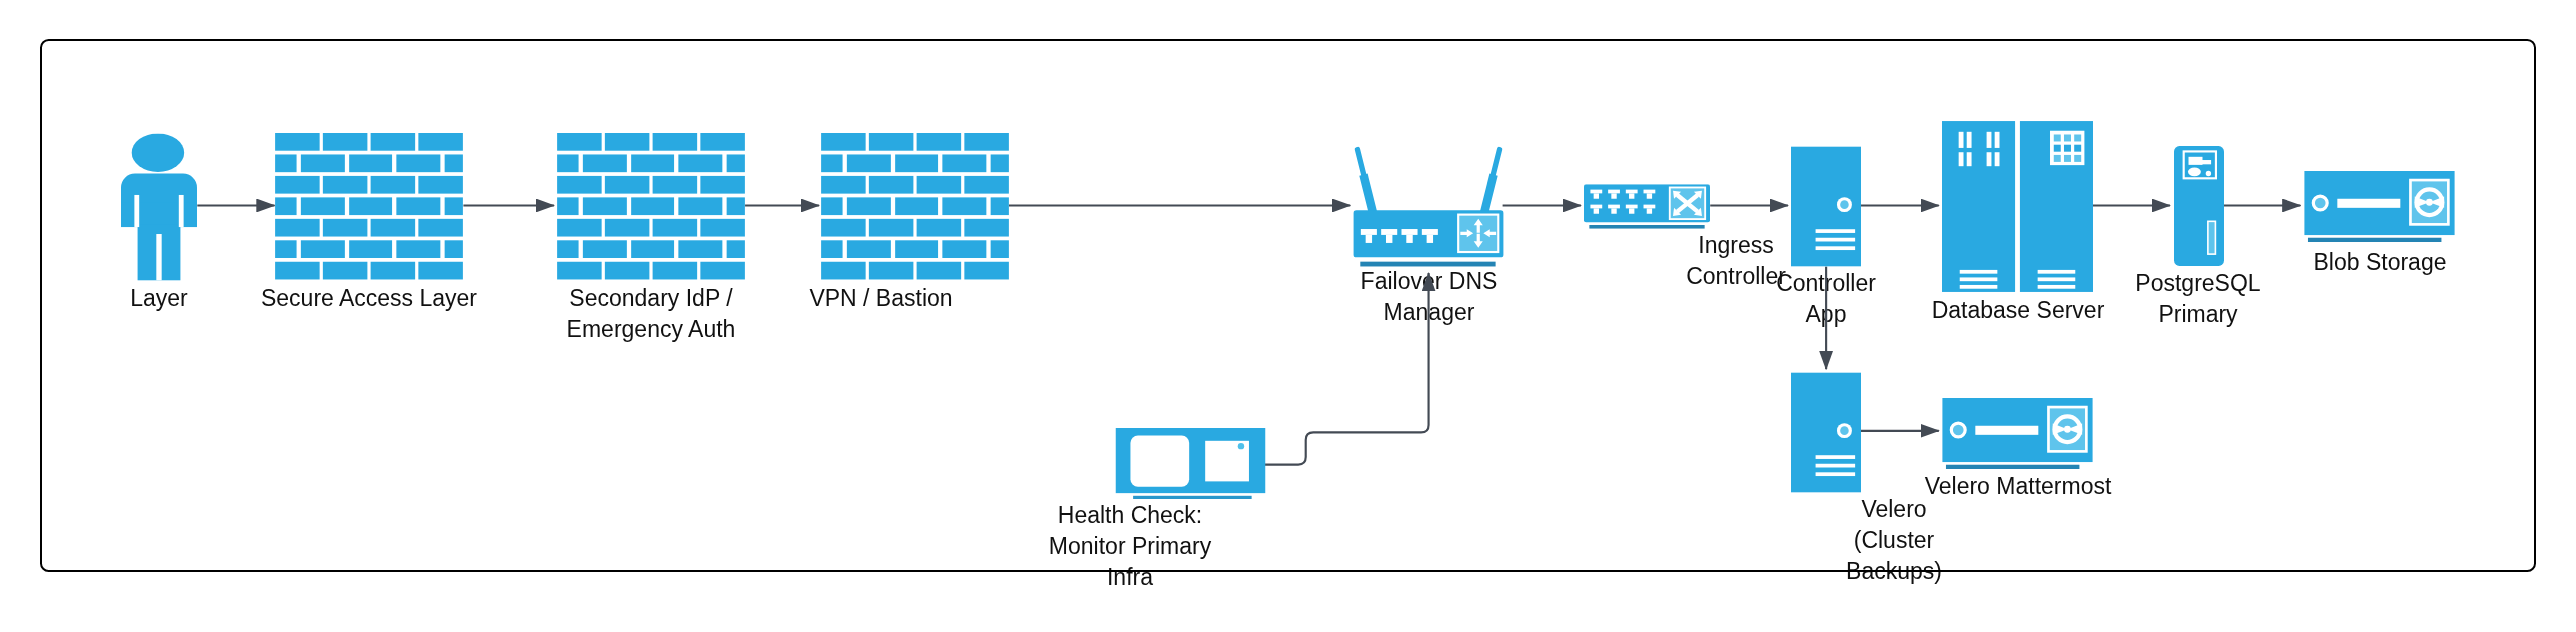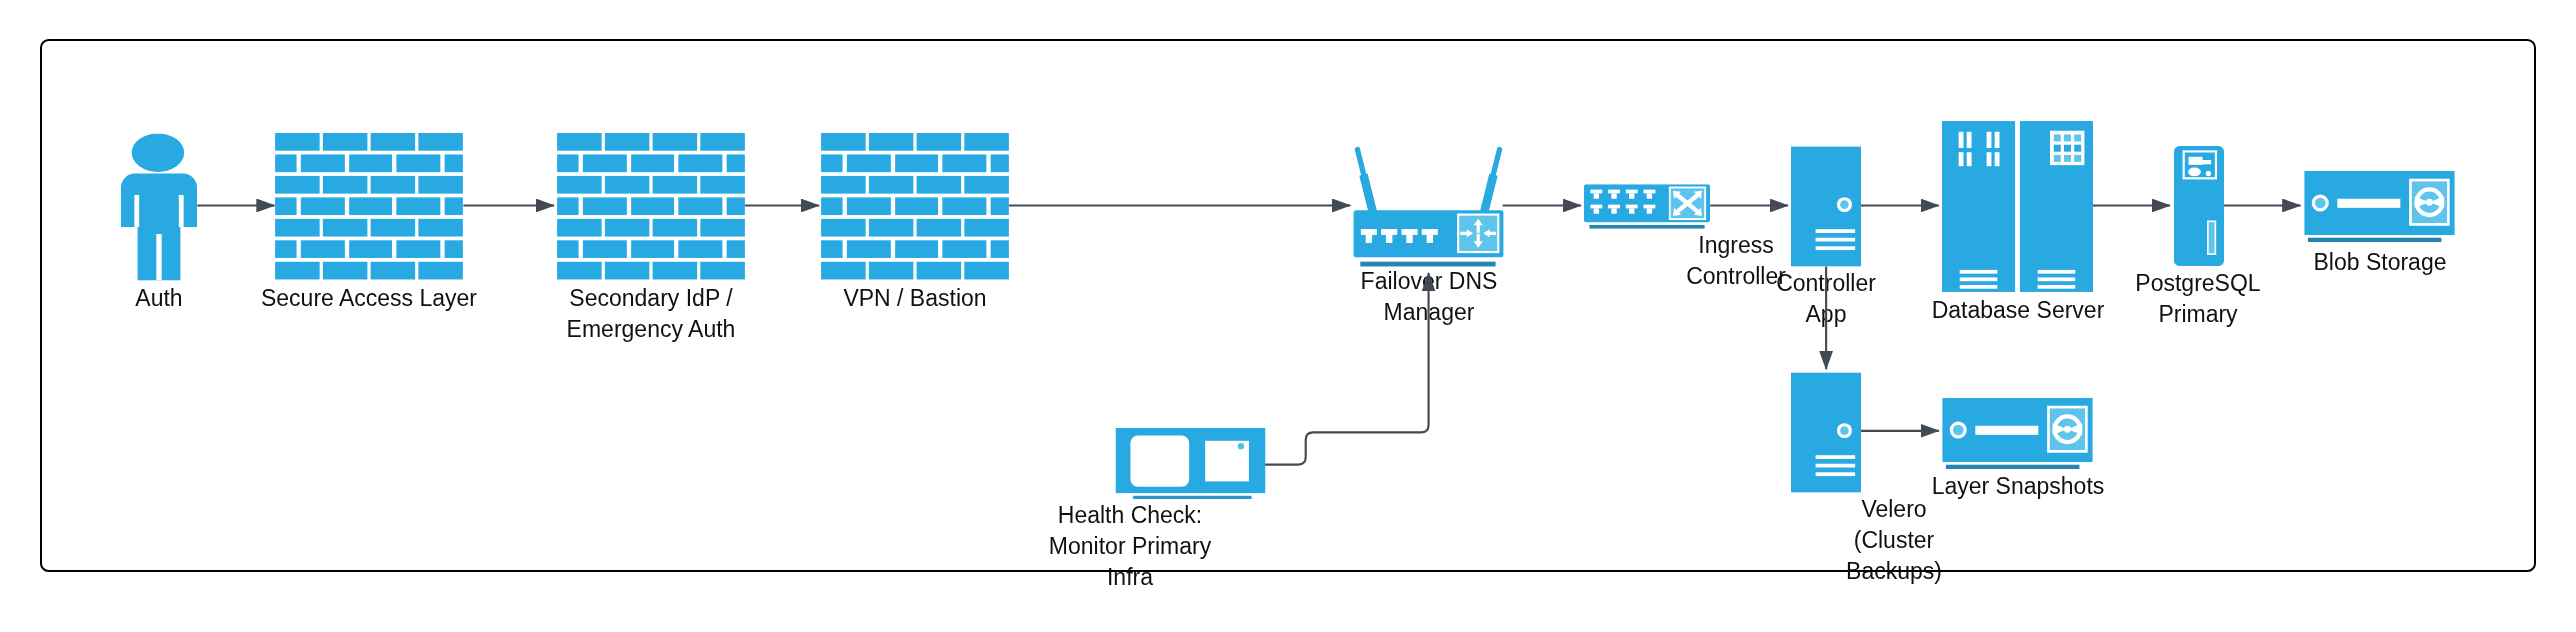--- a/index.html
+++ b/index.html
@@ -218,21 +218,21 @@
       <path d="M3403,497 V688" marker-end="url(#arrow)"></path>
       <path d="M3468,803 H3613" marker-end="url(#arrow)"></path>
       <path d="M2357,866 H2419 Q2433,866 2433,852 V820 Q2433,806 2447,806 H2648 Q2662,806 2662,792 V509" marker-end="url(#arrow)"></path>
     </g>
   </svg>
 
   <div class="node">
     <svg class="icon" style="left:121px;top:133px;width:76px;height:148px" viewBox="0 0 142 275">
         <use href="#sym-user"></use>
       </svg>
-    <div class="label" style="left:159px;top:283px">Auth</div>
+    <div class="label" style="left:159px;top:283px">Layer</div>
   </div>
 
   <div class="node">
     <svg class="icon" style="left:275px;top:133px;width:188px;height:147px" viewBox="0 0 350 274">
         <use href="#sym-firewall"></use>
       </svg>
     <div class="label" style="left:369px;top:283px">Secure Access Layer</div>
   </div>
 
   <div class="node">
@@ -240,21 +240,21 @@
         <use href="#sym-firewall"></use>
       </svg>
     <div class="label" style="left:651px;top:283px">Secondary IdP /
 Emergency Auth</div>
   </div>
 
   <div class="node">
     <svg class="icon" style="left:821px;top:133px;width:188px;height:147px" viewBox="0 0 350 274">
         <use href="#sym-firewall"></use>
       </svg>
-    <div class="label" style="left:915px;top:283px">VPN / Bastion</div>
+    <div class="label" style="left:881px;top:283px">VPN / Bastion</div>
   </div>
 
   <div class="node">
     <svg class="icon" style="left:1353px;top:144px;width:151px;height:123px" viewBox="0 0 281 230">
         <use href="#sym-router"></use>
       </svg>
     <div class="label" style="left:1429px;top:266px">Failover DNS
 Manager</div>
   </div>
 
@@ -311,18 +311,18 @@
       </svg>
     <div class="label" style="left:1894px;top:494px">Velero
 (Cluster
 Backups)</div>
   </div>
 
   <div class="node">
     <svg class="icon" style="left:1942px;top:398px;width:151px;height:71px" viewBox="0 0 282 133">
         <use href="#sym-storage"></use>
       </svg>
-    <div class="label" style="left:2018px;top:471px">Layer Snapshots</div>
+    <div class="label" style="left:2018px;top:471px">Velero Mattermost</div>
   </div>
 
   <div id="frame"></div>
 </div>
 
 
 </body></html>

